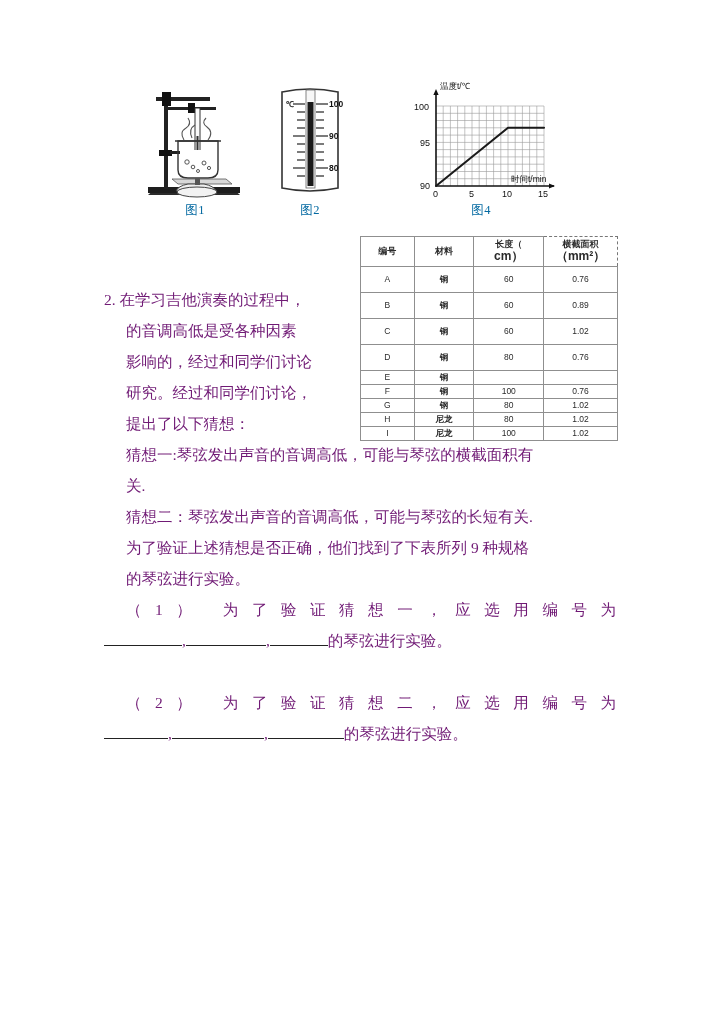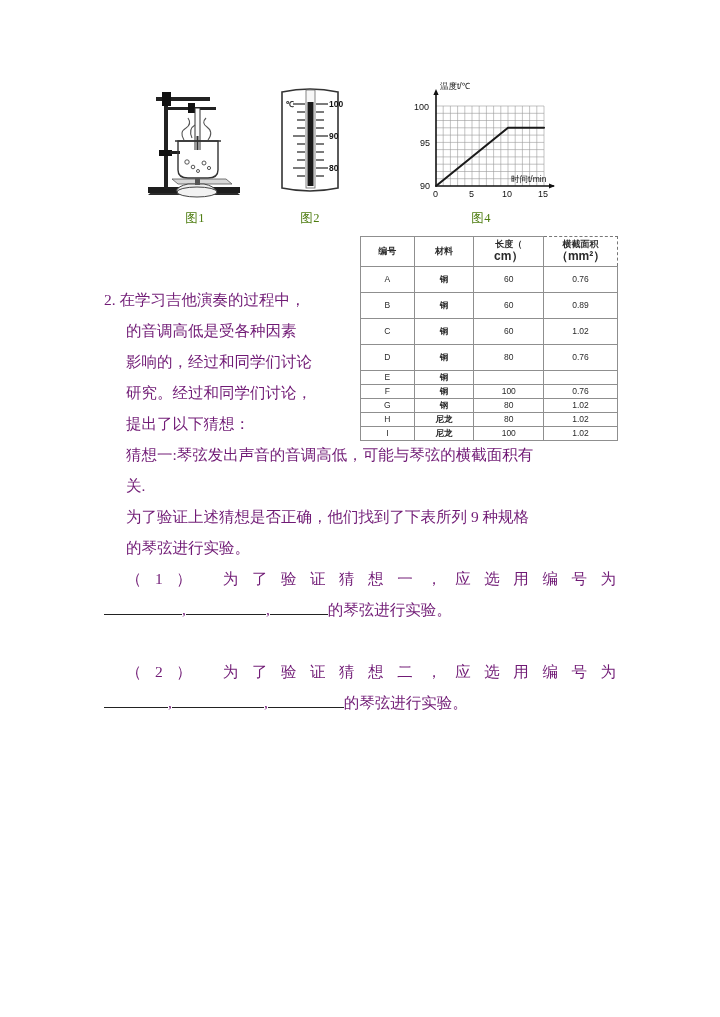--- a/index.html
+++ b/index.html
@@ -29,22 +29,22 @@
     width: 720px;
     height: 145px;
   }
 
   .figure-block { position: absolute; }
 
   .fig-caption {
     text-align: center;
     font-size: 12.5px;
     font-family: "Liberation Serif", "DejaVu Serif", serif;
-    color: #4d7c0f;
-    margin-top: 12px;
+    color: #0369a1;
+    margin-top: 4px;
     letter-spacing: 0.5px;
   }
 
   
   #figure-1 { left: 140px; top: 0px; width: 110px; }
   #figure-1 .art { position: relative; width: 110px; height: 120px; }
 
   
   #figure-2 { left: 268px; top: 2px; width: 84px; }
   #figure-2 .art { position: relative; width: 84px; height: 118px; }
@@ -374,20 +374,21 @@
     <div class="intro-wrap">
       <div class="para intro-line">2. 在学习吉他演奏的过程中，</div>
       <div class="para intro-line indent">的音调高低是受各种因素</div>
       <div class="para intro-line indent">影响的，经过和同学们讨论</div>
       <div class="para intro-line indent">研究。经过和同学们讨论，</div>
       <div class="para intro-line indent">提出了以下猜想：</div>
     </div>
 
     <div class="para full-line indent">猜想一:琴弦发出声音的音调高低，可能与琴弦的横截面积有</div>
     <div class="para full-line indent">关.</div>
+    <div class="para full-line indent">猜想二：琴弦发出声音的音调高低，可能与琴弦的长短有关.</div>
 
     <div class="para full-line indent">为了验证上述猜想是否正确，他们找到了下表所列 9 种规格</div>
     <div class="para full-line indent">的琴弦进行实验。</div>
 
     <div class="para justified-q">（1） 为了验证猜想一，应选用编号为</div>
     <div class="para answer-line">
       <span class="blank w1"></span><span>,</span><span class="blank w2"></span><span>,</span><span class="blank w3"></span><span>的琴弦进行实验。</span>
     </div>
 
     <div class="spacer-line"></div>

